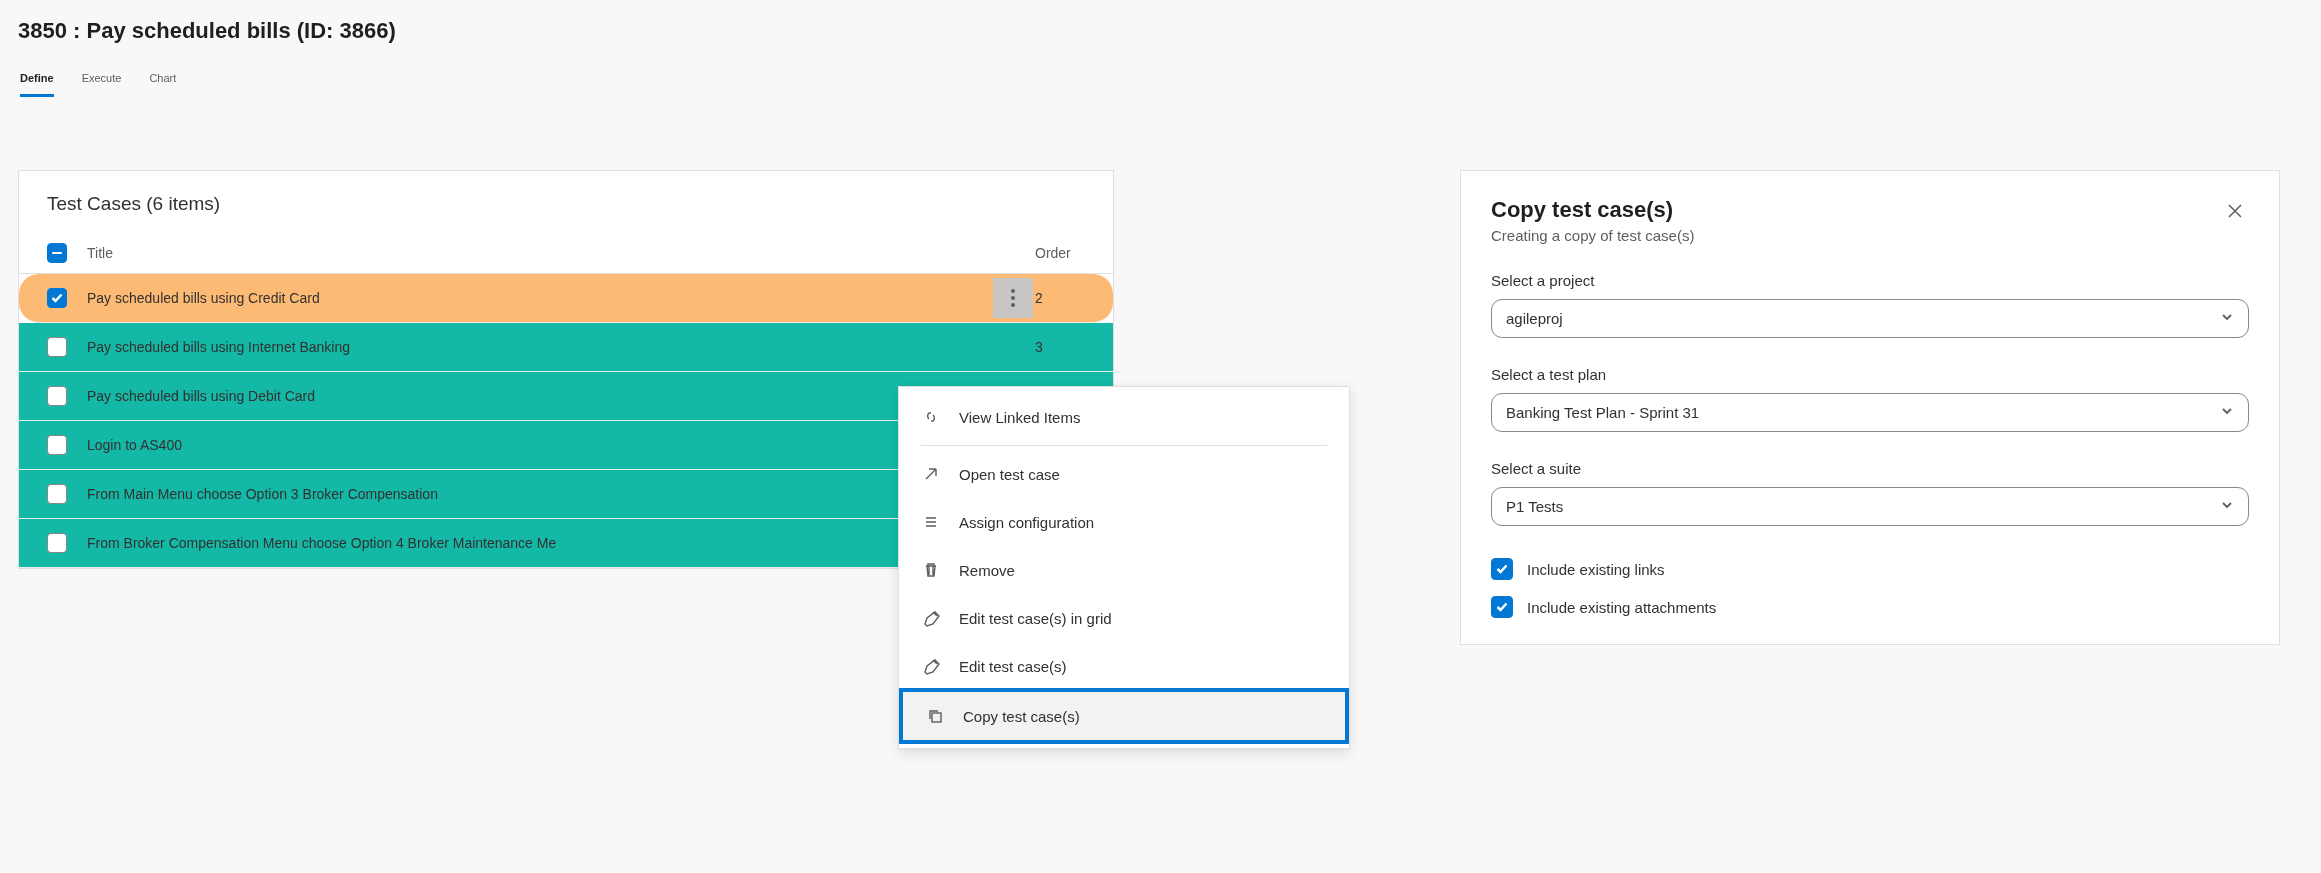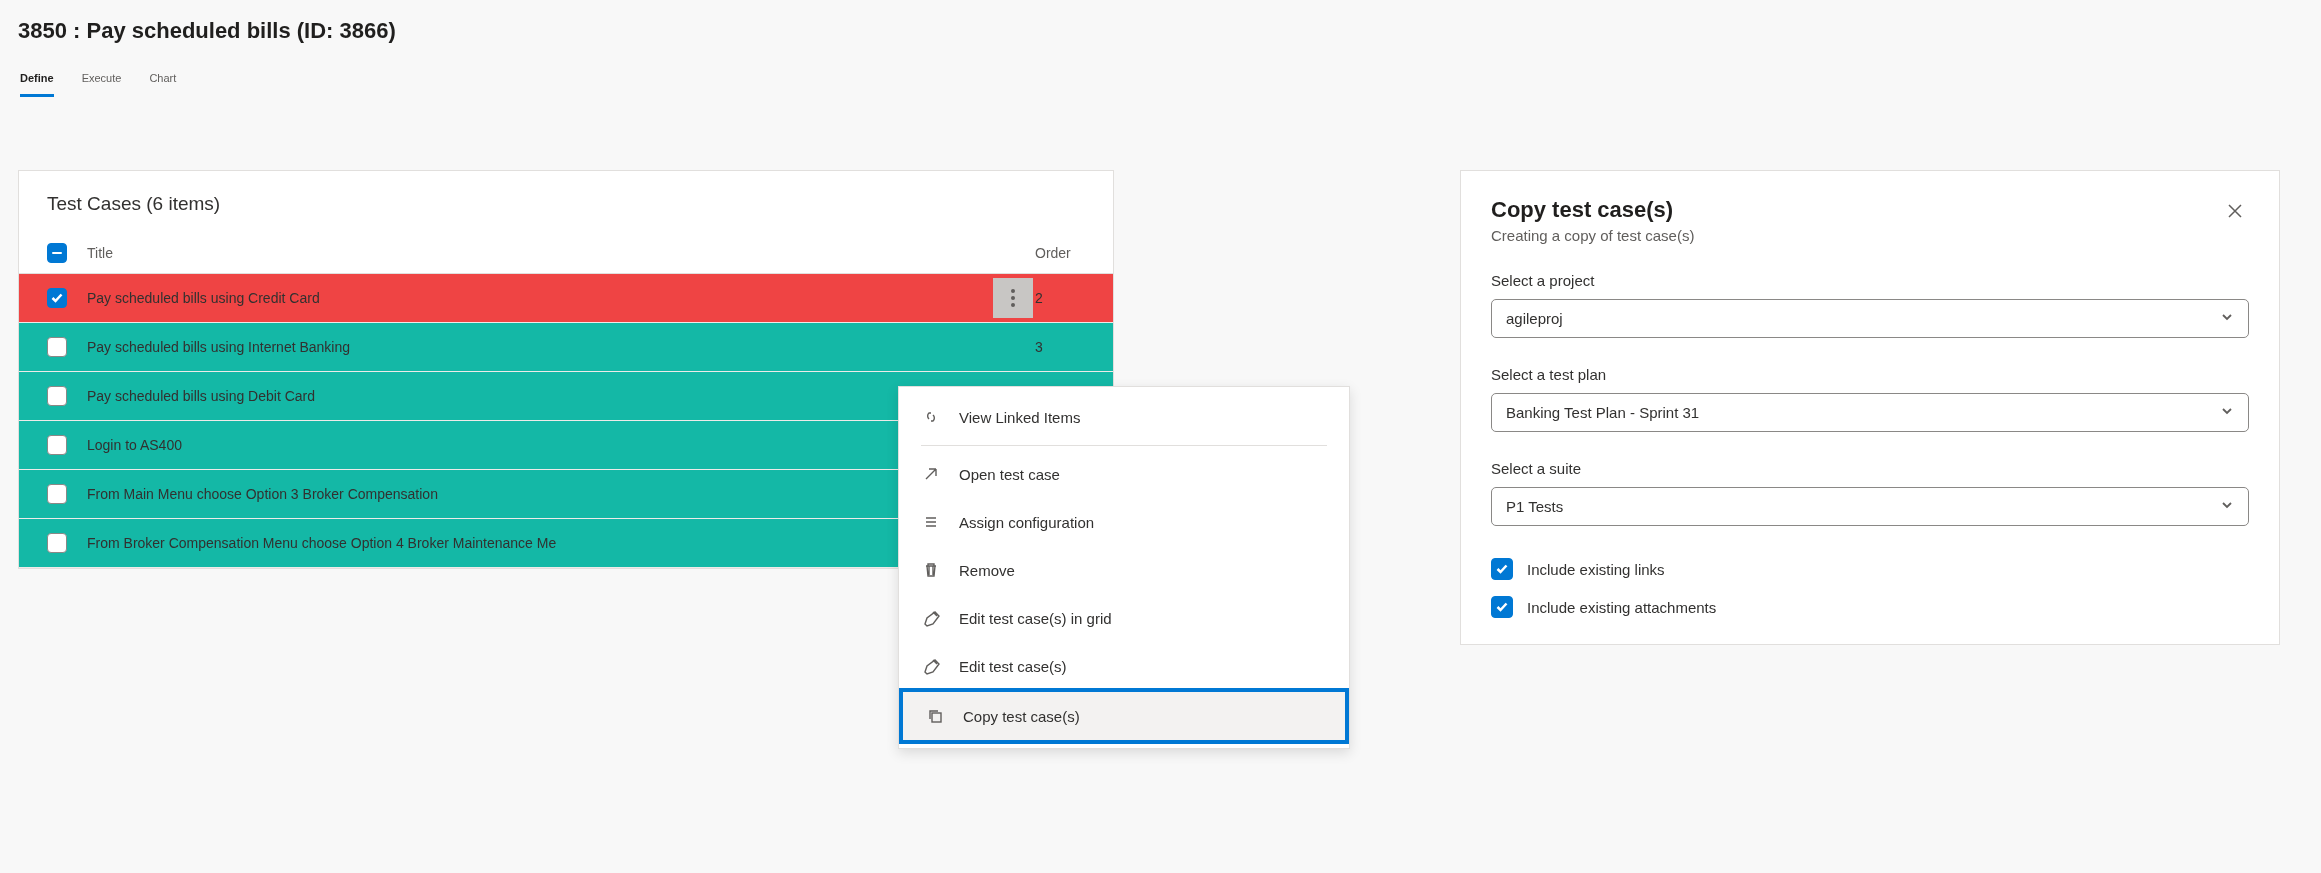--- a/index.html
+++ b/index.html
@@ -61,21 +61,21 @@
   .col-title { flex: 1; }
   .col-order { width: 60px; padding-right: 10px;}
   .table-row {
     display: flex;
     align-items: center;
     padding: 14px 18px 14px 28px;
     border-bottom: 1px solid #edebe9;
     background: #14b8a6;
     position: relative;
   }
-  .table-row.selected { background: #ef4444; }
+  .table-row.selected { background: #fdba74; border-radius: 20px; }
   .chk {
     width: 20px; height: 20px;
     border: 1.5px solid #8a8886;
     border-radius: 4px;
     display:inline-flex; align-items:center; justify-content:center;
     background:#fff;
     cursor:pointer;
   }
   .chk.header {
     background:#0078d4; border-color:#0078d4;
@@ -141,21 +141,21 @@
   }
   .side-title-row { display:flex; align-items:flex-start; justify-content:space-between;}
   .side-title { font-size:22px; font-weight:600; color:#201f1e;}
   .side-sub { color:#605e5c; font-size:15px; margin-top:4px;}
   .close-x { cursor:pointer; color:#605e5c; padding:4px;}
   .close-x svg { stroke:#605e5c; stroke-width:1.5; }
   .fld { margin-top: 28px; }
   .fld-label { font-size:15px; color:#323130; margin-bottom:10px;}
   .select {
     display:flex; align-items:center; justify-content:space-between;
-    border:1px solid #8a8886; border-radius:5px;
+    border:1px solid #8a8886; border-radius:11px;
     padding: 10px 14px;
     font-size:15px;
     cursor:pointer;
   }
   .chev svg { stroke:#605e5c; stroke-width:1.8; fill:none;}
   .chkline { display:flex; align-items:center; gap:14px; margin-top:32px; font-size:15px;}
   .chkline .chk { width:22px; height:22px; border-radius:4px;}
 </style>
 </head>
 <body>

